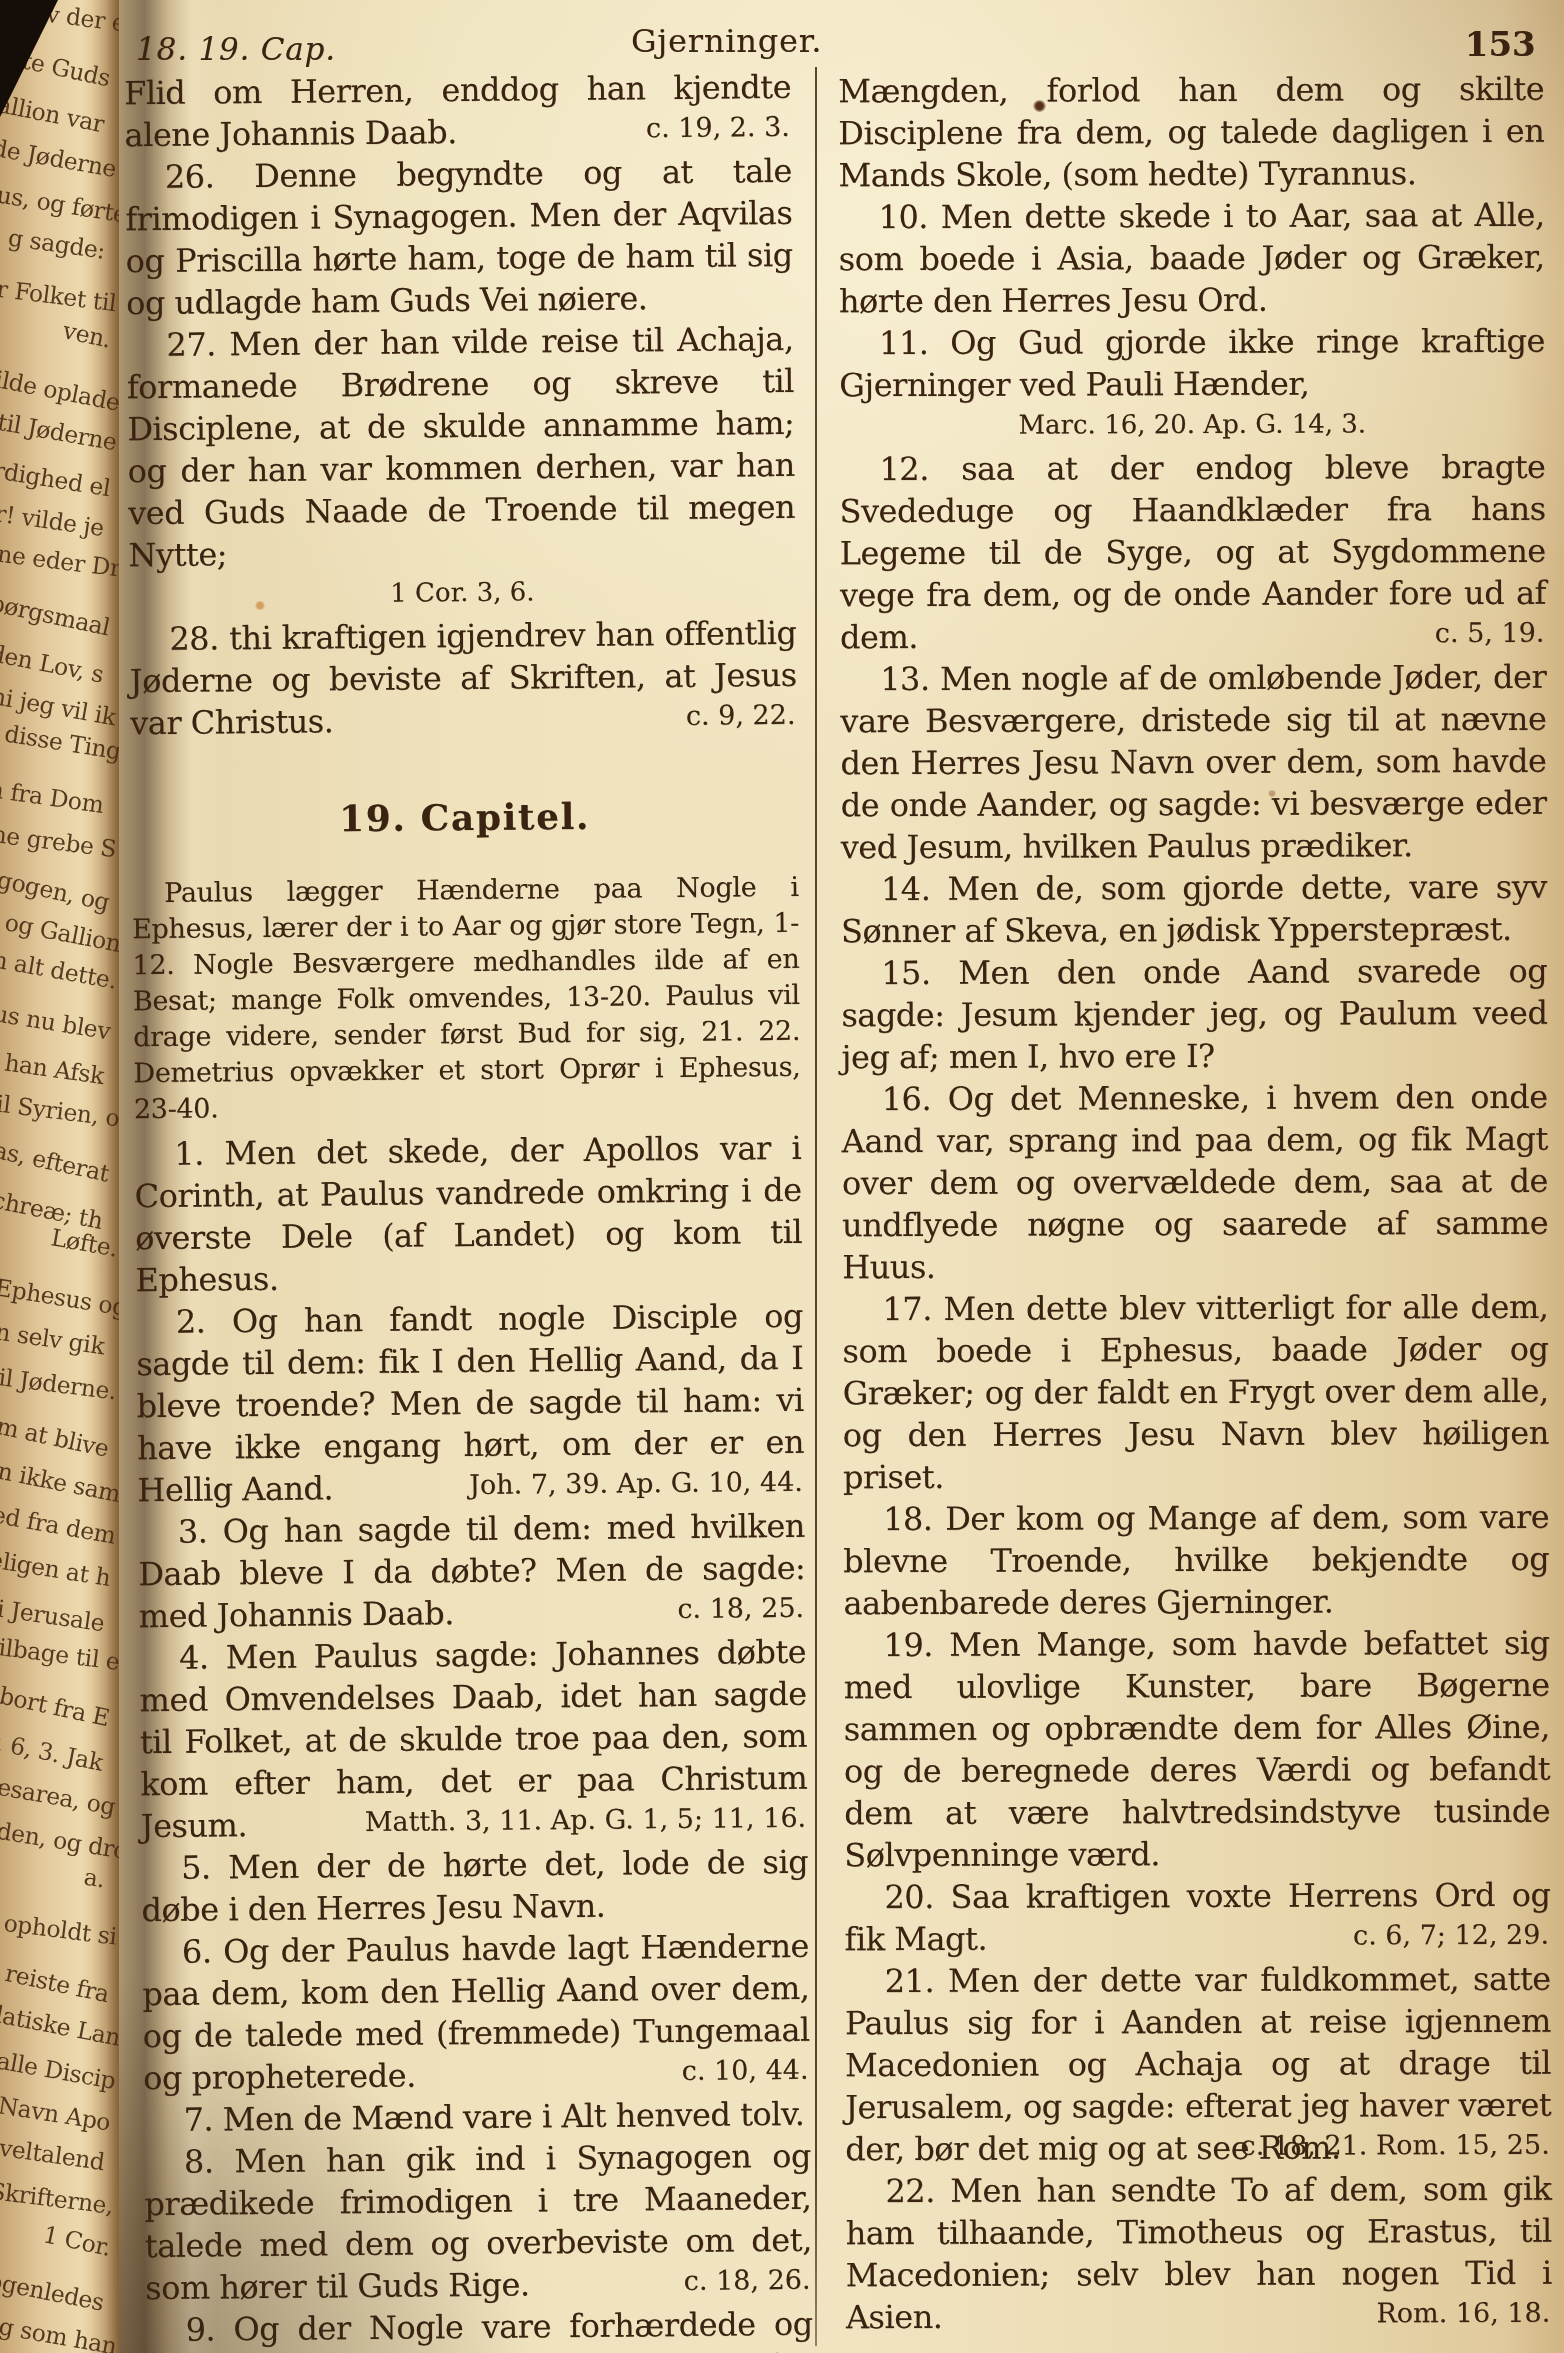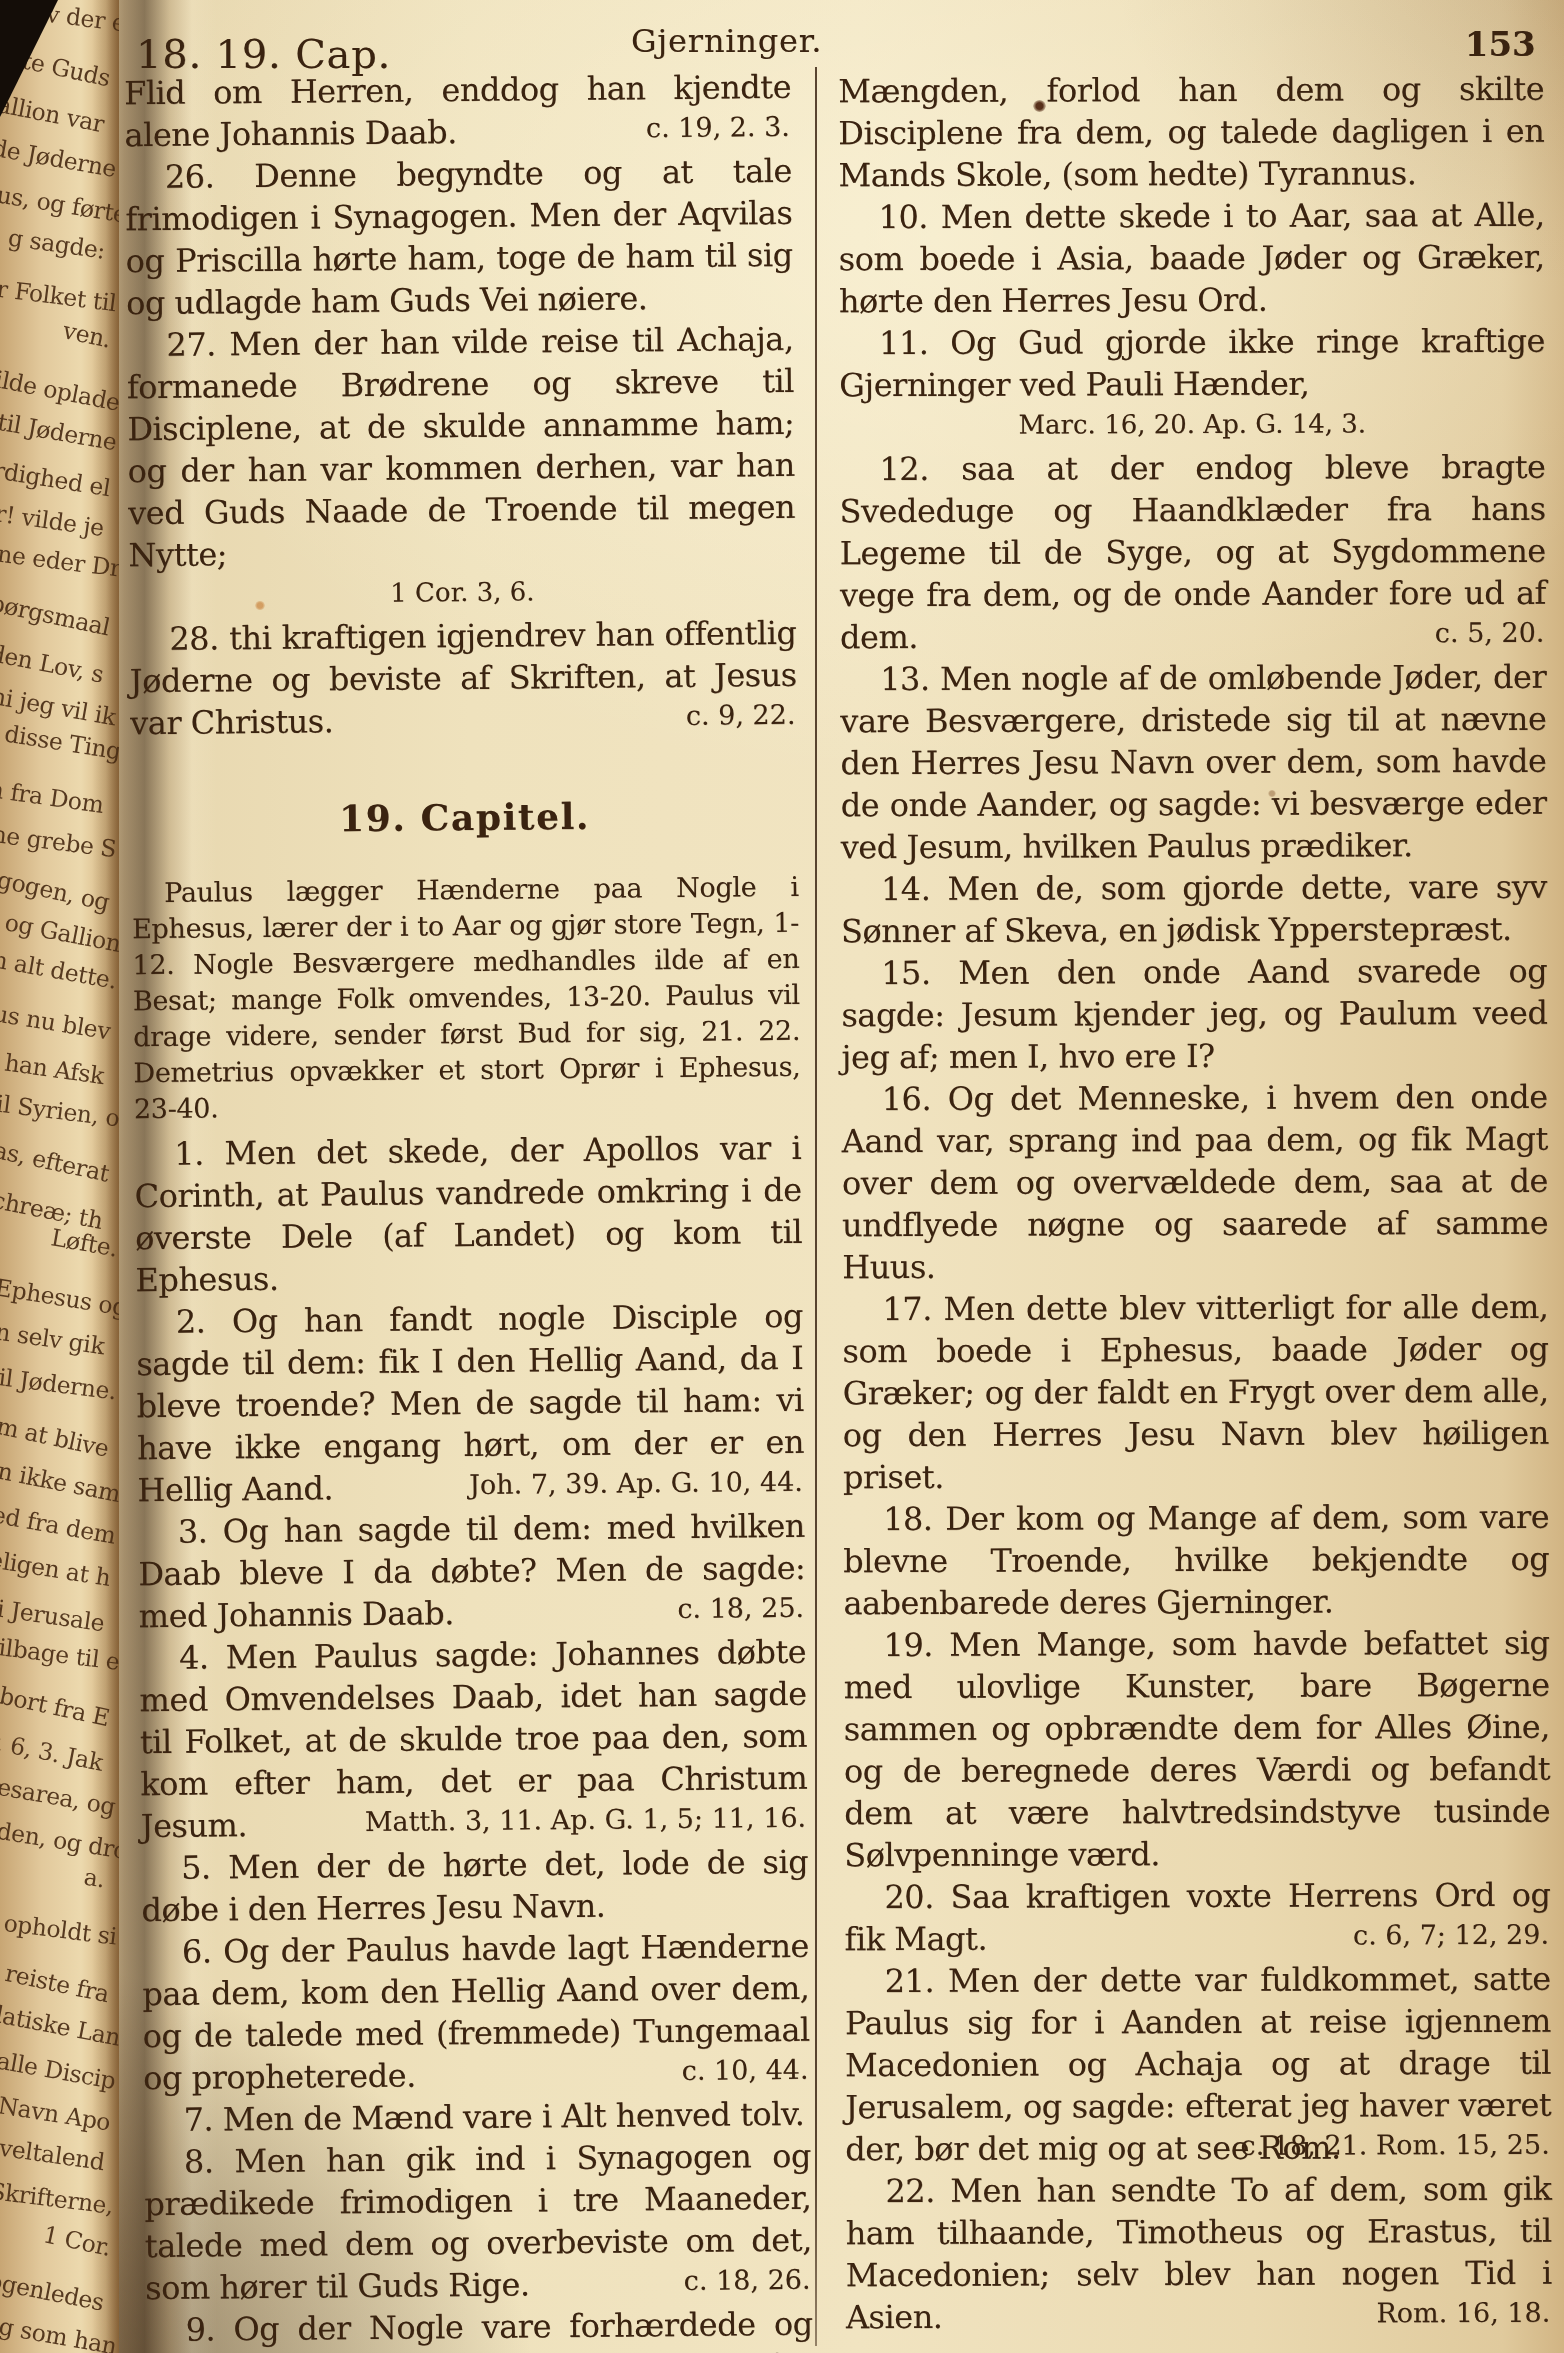--- a/index.html
+++ b/index.html
@@ -39,21 +39,21 @@
   .speck{position:absolute;border-radius:50%;}
   .speck.s1{left:1033px;top:100px;width:13.3px;height:11.7px;
     background:radial-gradient(circle,#58301a 0 38%,rgba(88,48,26,.3) 68%,transparent 75%);}
   .speck.s2{left:255px;top:601px;width:10.2px;height:9.4px;
     background:radial-gradient(circle,rgba(196,118,44,.6) 0 40%,rgba(196,118,44,.2) 70%,transparent 78%);}
   .speck.s3{left:1268px;top:790px;width:7.8px;height:7px;
     background:radial-gradient(circle,rgba(120,70,30,.4) 0 45%,transparent 80%);}
 
   .content{position:absolute;left:133px;top:22px;width:1423px;color:#3a2310;}
   .content *{text-shadow:0.3px 0.3px 0 rgba(58,35,16,0.35);}
-  .hdr-cap{position:absolute;left:3.1px;top:9.4px;font-size:40px;letter-spacing:0.8px;}
+  .hdr-cap{position:absolute;left:3.1px;top:9.4px;font-size:31px;letter-spacing:0.8px;font-style:italic;}
   .hdr-title{position:absolute;left:498px;top:0;font-size:32px;letter-spacing:0.8px;}
   .hdr-page{position:absolute;right:20.3px;top:1.6px;font-size:34px;font-weight:bold;}
 
   .rule{position:absolute;left:682px;top:45px;width:2.3px;height:2279px;
     background:linear-gradient(180deg,rgba(55,32,14,.82) 0 92%,rgba(55,32,14,.5));}
 
   .colL{position:absolute;left:1.6px;top:47px;width:667px;transform:rotate(-0.55deg);}
   .colR{position:absolute;left:709px;top:47px;width:706px;transform:rotate(-0.2deg);}
 
   p{margin:0;}
@@ -159,21 +159,21 @@
       <p class="v">7. Men de Mænd vare i Alt henved tolv.</p>
       <p class="v"><span>8. Men han gik ind i Synagogen og prædikede frimodigen i tre Maaneder, talede med dem og overbeviste om det, som hører til Guds Rige.</span><span class="ref">c. 18, 26.</span></p>
       <p class="v">9. Og der Nogle vare forhærdede og vantroe, og talede ilde om denne Lære for</p>
     </div>
 
     <div class="colR">
       <p class="v cont">Mængden, forlod han dem og skilte Disciplene fra dem, og talede dagligen i en Mands Skole, (som hedte) Tyrannus.</p>
       <p class="v">10. Men dette skede i to Aar, saa at Alle, som boede i Asia, baade Jøder og Græker, hørte den Herres Jesu Ord.</p>
       <p class="v">11. Og Gud gjorde ikke ringe kraftige Gjerninger ved Pauli Hænder,</p>
       <p class="centerref">Marc. 16, 20. Ap. G. 14, 3.</p>
-      <p class="v"><span>12. saa at der endog bleve bragte Svededuge og Haandklæder fra hans Legeme til de Syge, og at Sygdommene vege fra dem, og de onde Aander fore ud af dem.</span><span class="ref">c. 5, 20.</span></p>
+      <p class="v"><span>12. saa at der endog bleve bragte Svededuge og Haandklæder fra hans Legeme til de Syge, og at Sygdommene vege fra dem, og de onde Aander fore ud af dem.</span><span class="ref">c. 5, 19.</span></p>
       <p class="v">13. Men nogle af de omløbende Jøder, der vare Besværgere, dristede sig til at nævne den Herres Jesu Navn over dem, som havde de onde Aander, og sagde: vi besværge eder ved Jesum, hvilken Paulus prædiker.</p>
       <p class="v">14. Men de, som gjorde dette, vare syv Sønner af Skeva, en jødisk Ypperstepræst.</p>
       <p class="v">15. Men den onde Aand svarede og sagde: Jesum kjender jeg, og Paulum veed jeg af; men I, hvo ere I?</p>
       <p class="v">16. Og det Menneske, i hvem den onde Aand var, sprang ind paa dem, og fik Magt over dem og overvældede dem, saa at de undflyede nøgne og saarede af samme Huus.</p>
       <p class="v">17. Men dette blev vitterligt for alle dem, som boede i Ephesus, baade Jøder og Græker; og der faldt en Frygt over dem alle, og den Herres Jesu Navn blev høiligen priset.</p>
       <p class="v">18. Der kom og Mange af dem, som vare blevne Troende, hvilke bekjendte og aabenbarede deres Gjerninger.</p>
       <p class="v">19. Men Mange, som havde befattet sig med ulovlige Kunster, bare Bøgerne sammen og opbrændte dem for Alles Øine, og de beregnede deres Værdi og befandt dem at være halvtredsindstyve tusinde Sølvpenninge værd.</p>
       <p class="v"><span>20. Saa kraftigen voxte Herrens Ord og fik Magt.</span><span class="ref">c. 6, 7; 12, 29.</span></p>
       <p class="v"><span>21. Men der dette var fuldkommet, satte Paulus sig for i Aanden at reise igjennem Macedonien og Achaja og at drage til Jerusalem, og sagde: efterat jeg haver været der, bør det mig og at see Rom.</span><span class="ref">c. 18, 21. Rom. 15, 25.</span></p>
       <p class="v"><span>22. Men han sendte To af dem, som gik ham tilhaande, Timotheus og Erastus, til Macedonien; selv blev han nogen Tid i Asien.</span><span class="ref">Rom. 16, 18.</span></p>

